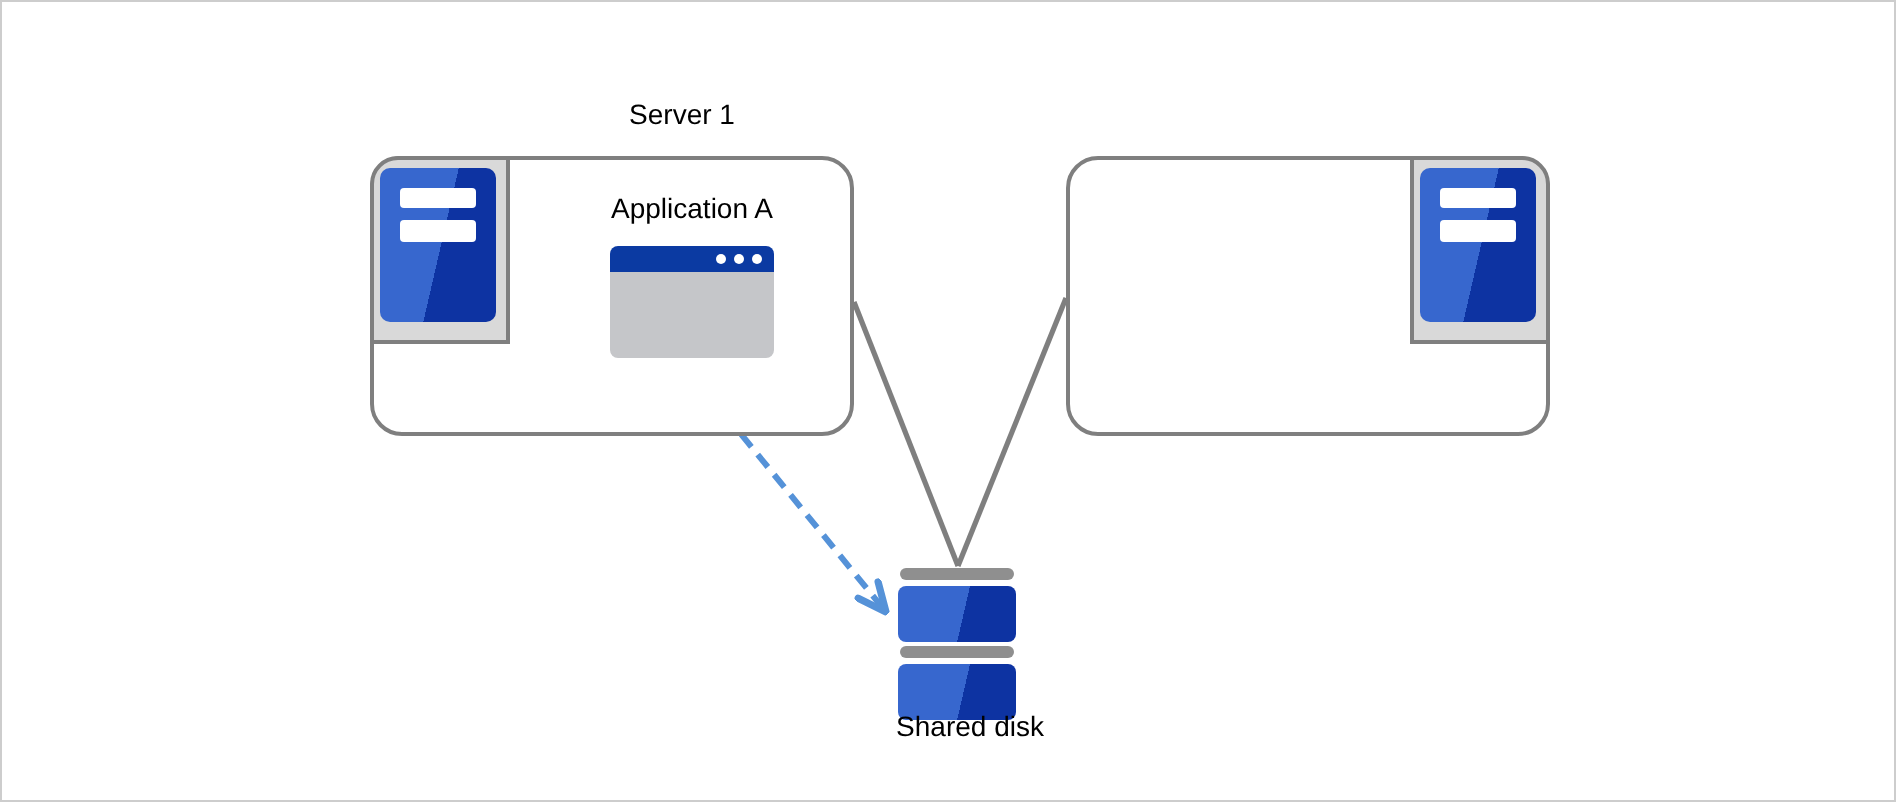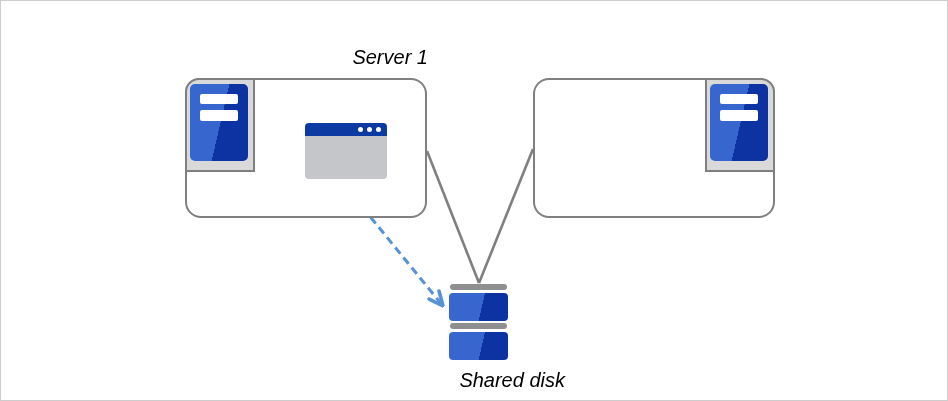--- a/index.html
+++ b/index.html
@@ -41,27 +41,27 @@
   .chip2{left:704px;top:77px;border-radius:0 14px 0 0;}
   .tower{
     position:absolute;left:3px;top:4px;width:58px;height:77px;border-radius:5px;
     background:linear-gradient(103deg,var(--c-icon-blue-light) 0 52%,var(--c-icon-blue-dark) 52% 100%);
   }
   .slot{position:absolute;left:10px;width:38px;height:10px;background:#ffffff;border-radius:2px;}
   .slot.s1{top:10px;}
   .slot.s2{top:26px;height:11px;}
 
   .label{
-    position:absolute;font-size:20px;line-height:22px;color:var(--c-label);
-    text-align:right;white-space:nowrap;font-style:italic;
+    position:absolute;font-size:14px;line-height:22px;color:var(--c-label);
+    text-align:center;white-space:nowrap;
   }
   .label-server1{left:253px;top:45px;width:174px;}
   .label-server2{left:531px;top:45px;width:174px;}
   .label-app{left:253px;top:92px;width:184px;}
-  .label-disk{left:404px;top:368px;width:160px;}
+  .label-disk{left:404px;top:351px;width:160px;}
 
   .app-window{position:absolute;left:304px;top:122px;width:82px;height:56px;}
   .app-titlebar{
     position:absolute;left:0;top:0;width:82px;height:13px;
     background:var(--c-titlebar-blue);border-radius:4px 4px 0 0;
   }
   .dot{position:absolute;top:4px;width:5px;height:5px;border-radius:50%;background:#ffffff;}
   .dot.d1{left:53px;}.dot.d2{left:62px;}.dot.d3{left:71px;}
   .app-body{
     position:absolute;left:0;top:13px;width:82px;height:43px;
@@ -97,20 +97,21 @@
 
   <div class="server-box box1"></div>
   <div class="chip chip1">
     <div class="tower">
       <div class="slot s1"></div>
       <div class="slot s2"></div>
     </div>
   </div>
   <div class="label label-server1">Server 1</div>
 
+  <div class="label label-app">Application A</div>
   <div class="app-window">
     <div class="app-titlebar">
       <div class="dot d1"></div>
       <div class="dot d2"></div>
       <div class="dot d3"></div>
     </div>
     <div class="app-body"></div>
   </div>
 
   <div class="server-box box2"></div>

